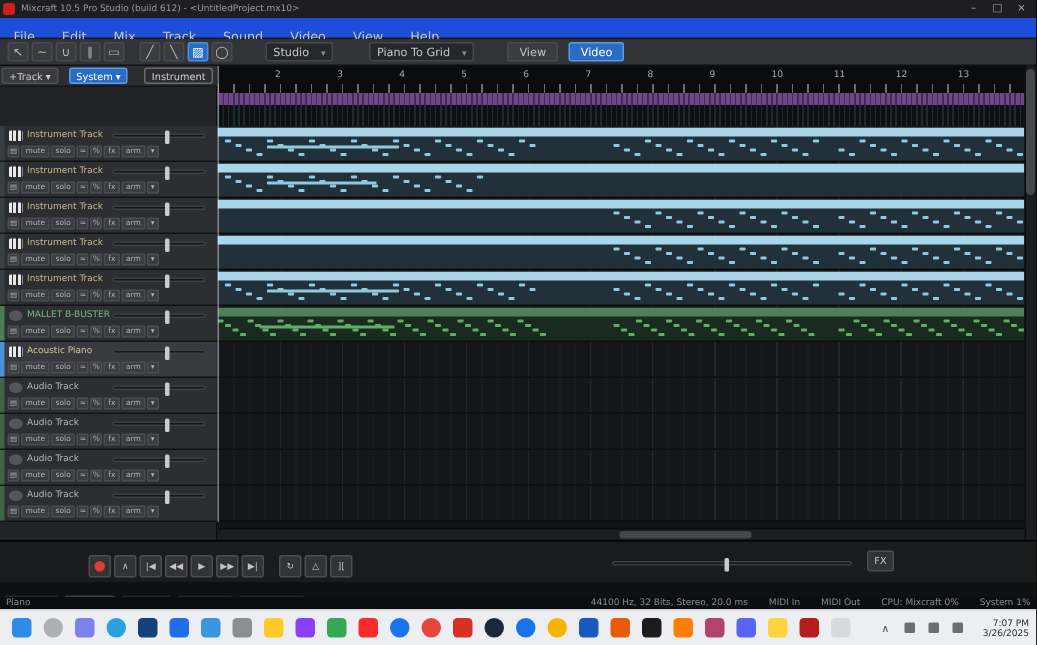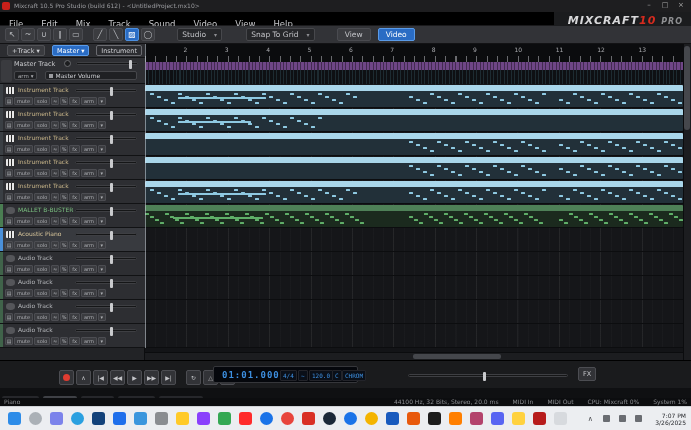--- a/index.html
+++ b/index.html
@@ -7,21 +7,21 @@
   #screen{position:relative;width:691px;height:430px;background:#1b1c1e;overflow:hidden;}
   .abs{position:absolute;}
 
   
   #titlebar{left:0;top:0;width:691px;height:12px;background:#1e1e20;color:#9b9ca0;font-size:6px;line-height:12px;}
   #app-ico{left:2px;top:2px;width:8px;height:8px;background:#c8201a;border-radius:2px;}
   #win-title{left:14px;top:0;}
   .winctl{top:0;width:16px;height:12px;text-align:center;color:#aaa;font-size:7px;line-height:11px;}
 
   
-  #menubar{left:0;top:12px;width:554px;height:14px;background:#000000;border-bottom:1px solid #1a1a1c;}
+  #menubar{left:0;top:12px;width:691px;height:14px;background:#1d4ed8;border-bottom:1px solid #1a1a1c;}
   .menu-item{display:inline-block;padding:0 9px;font-size:8.5px;line-height:14px;color:#c7c8cb;}
   #brand{right:8px;top:14px;font-size:11px;font-style:italic;font-weight:bold;letter-spacing:1px;color:#d8d8da;z-index:5;}
   #brand .num{color:#d62b1f;}
   #brand .suf{color:#8f9093;font-size:8px;}
 
   
   #toolbar{left:0;top:26px;width:691px;height:18px;background:#323337;border-bottom:1px solid #121214;}
   .tool{display:inline-block;width:14px;height:13px;margin:2px 1px;background:#3b3c40;border:1px solid #4a4b50;border-radius:2px;color:#b9bbbf;font-size:8px;line-height:11px;text-align:center;vertical-align:top;}
   .tool.active{background:#2a6cc4;border-color:#4b8fe0;color:#fff;}
   .tool-gap{display:inline-block;width:8px;}
@@ -121,53 +121,37 @@
 
   <div id="titlebar" class="abs">
     <div id="app-ico" class="abs"></div>
     <span id="win-title" class="abs">Mixcraft 10.5 Pro Studio (build 612) - &lt;UntitledProject.mx10&gt;</span>
     <span class="winctl abs" style="right:34px">–</span>
     <span class="winctl abs" style="right:18px">□</span>
     <span class="winctl abs" style="right:2px">×</span>
   </div>
 
   <div id="menubar" class="abs"><span class="menu-item">File</span><span class="menu-item">Edit</span><span class="menu-item">Mix</span><span class="menu-item">Track</span><span class="menu-item">Sound</span><span class="menu-item">Video</span><span class="menu-item">View</span><span class="menu-item">Help</span></div>
-  <div id="brand" class="abs">
-    <span>MIXCRAFT</span><span class="num">10</span> <span class="suf">PRO</span>
-  </div>
 
   <div id="toolbar" class="abs">
     <span id="tools" style="margin-left:4px"><span class="tool">↖</span><span class="tool">~</span><span class="tool">∪</span><span class="tool">∥</span><span class="tool">▭</span><span class="tool-gap"></span><span class="tool">╱</span><span class="tool">╲</span><span class="tool active">▨</span><span class="tool">◯</span></span>
     <span class="tool-gap"></span>
     <span class="dd"><span>Studio</span><span class="caret">▾</span></span>
     <span class="tool-gap"></span>
-    <span class="dd"><span>Snap To Grid</span><span class="caret">▾</span></span>
+    <span class="dd"><span>Piano To Grid</span><span class="caret">▾</span></span>
     <span class="tool-gap"></span>
     <span class="tbtn">View</span>
     <span class="tbtn active">Video</span>
   </div>
 
   <div id="leftpanel" class="abs">
     <div id="panel-top" class="abs">
-      <span class="pbtn" style="margin-left:7px">+Track ▾</span>
-      <span class="pbtn blue">Master ▾</span>
+      <span class="pbtn" style="margin-left:1px">+Track ▾</span>
+      <span class="pbtn blue">System ▾</span>
       <span class="pbtn perf">Instrument</span>
-    </div>
-    <div id="master-sec" class="abs">
-      <div id="master-ico" class="abs"></div>
-      <span id="master-name" class="abs">Master Track</span>
-      <div class="knob abs"></div>
-      <div class="slider abs" style="left:76px;top:4px;width:62px">
-          <div class="sl-handle" style="left:52px"></div>
-        </div>
-      <div class="mrow abs">
-        <span class="mbtn">arm ▾</span>
-        <span id="auto-dd"><span style="display:inline-block;width:4px;height:4px;background:#9a9b9f;margin-right:3px"></span><span>Master Volume</span></span>
-        <span class="mbtn">+</span>
-      </div>
     </div>
     <div id="tracklist" class="abs">
         <div class="trow">
           <div class="tstrip" style="background: rgb(58, 63, 68);"></div>
           <div class="ticon icon-keys"></div>
           <span class="tname" style="color: rgb(201, 182, 138);">Instrument Track</span>
           <div class="slider tslider">
             <div class="sl-handle" style="left: 34px;"></div>
           </div>
           <div class="trow2"><span class="sicon">▤</span><span class="sbtn">mute</span><span class="sbtn">solo</span><span class="sicon">≈</span><span class="sicon">%</span><span class="sbtn">fx</span><span class="sbtn">arm</span><span class="sicon">▾</span></div>
@@ -653,28 +637,20 @@
       </div>
     <div id="playhead" class="abs"></div>
     <div id="vscroll" class="abs"></div>
     <div id="vhandle" class="abs"></div>
     <div id="hscroll" class="abs"></div>
     <div id="hhandle" class="abs"></div>
   </div>
 
   <div id="transport" class="abs">
     <span id="tp-group1" class="abs"><span class="tpbtn"><span class="rec"></span></span><span class="tpbtn">∧</span><span class="tpbtn">|◀</span><span class="tpbtn">◀◀</span><span class="tpbtn">▶</span><span class="tpbtn">▶▶</span><span class="tpbtn">▶|</span><span class="tool-gap"></span><span class="tpbtn">↻</span><span class="tpbtn">△</span><span class="tpbtn">][</span></span>
-    <div id="lcd" class="abs">
-      <span id="lcd-time" class="abs">01:01.000</span>
-      <span class="lcd-cell" style="left:66px">4/4</span>
-      <span class="lcd-cell" style="left:84px">~</span>
-      <span class="lcd-cell" style="left:95px">120.0</span>
-      <span class="lcd-cell" style="left:118px">C</span>
-      <span class="lcd-cell" style="left:128px">CHROM</span>
-    </div>
     <div id="vol-slider" class="slider abs">
         <div class="sl-handle" style="left:74px"></div>
       </div>
     <div id="fx-btn" class="abs">FX</div>
   </div>
 
   <div id="tabs" class="abs"><span class="tab">Project</span><span class="tab selected">Sound</span><span class="tab">Mixer</span><span class="tab">Library</span><span class="tab">Bass GT2</span></div>
 
   <div id="statusbar" class="abs">
     <span id="status-left" class="abs">Piano</span>

